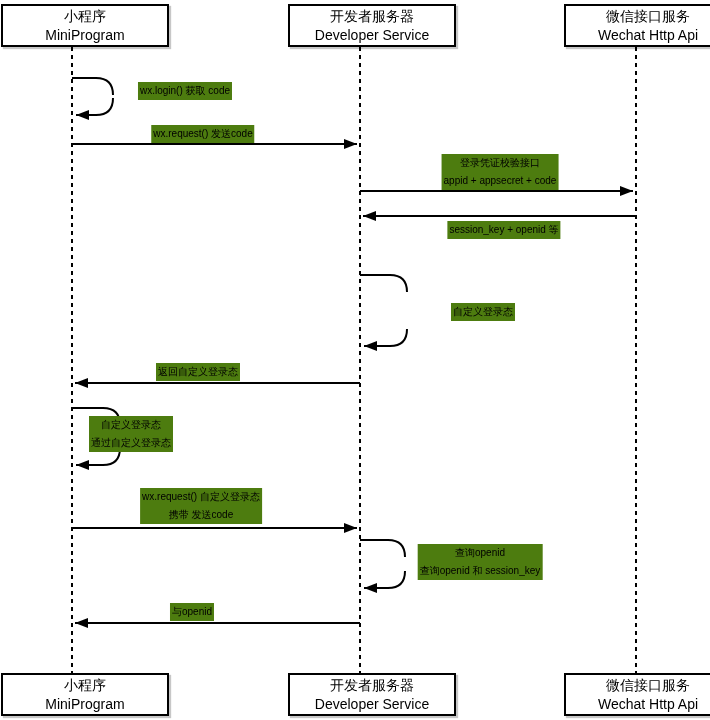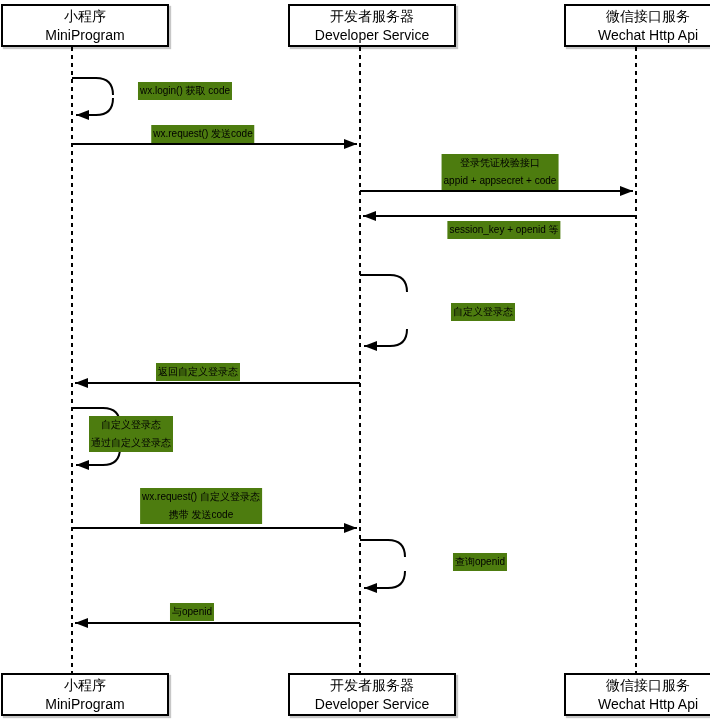--- a/index.html
+++ b/index.html
@@ -95,20 +95,21 @@
   <div class="msg" style="left:131px; top:434px;">
     <span class="ln">自定义登录态</span>
     <span class="ln">通过自定义登录态</span>
   </div>
   <div class="msg" style="left:201px; top:506px;">
     <span class="ln">wx.request() 自定义登录态</span>
     <span class="ln">携带 发送code</span>
   </div>
   <div class="msg" style="left:480px; top:562px;">
     <span class="ln">查询openid</span>
+    <span class="ln">查询openid 和 session_key</span>
   </div>
   <div class="msg" style="left:192px; top:612px;">
     <span class="ln">与openid</span>
   </div>
 
   <div class="actor" style="left:1px; top:4px;">
     <span>小程序</span>
     <span>MiniProgram</span>
   </div>
   <div class="actor" style="left:288px; top:4px;">

